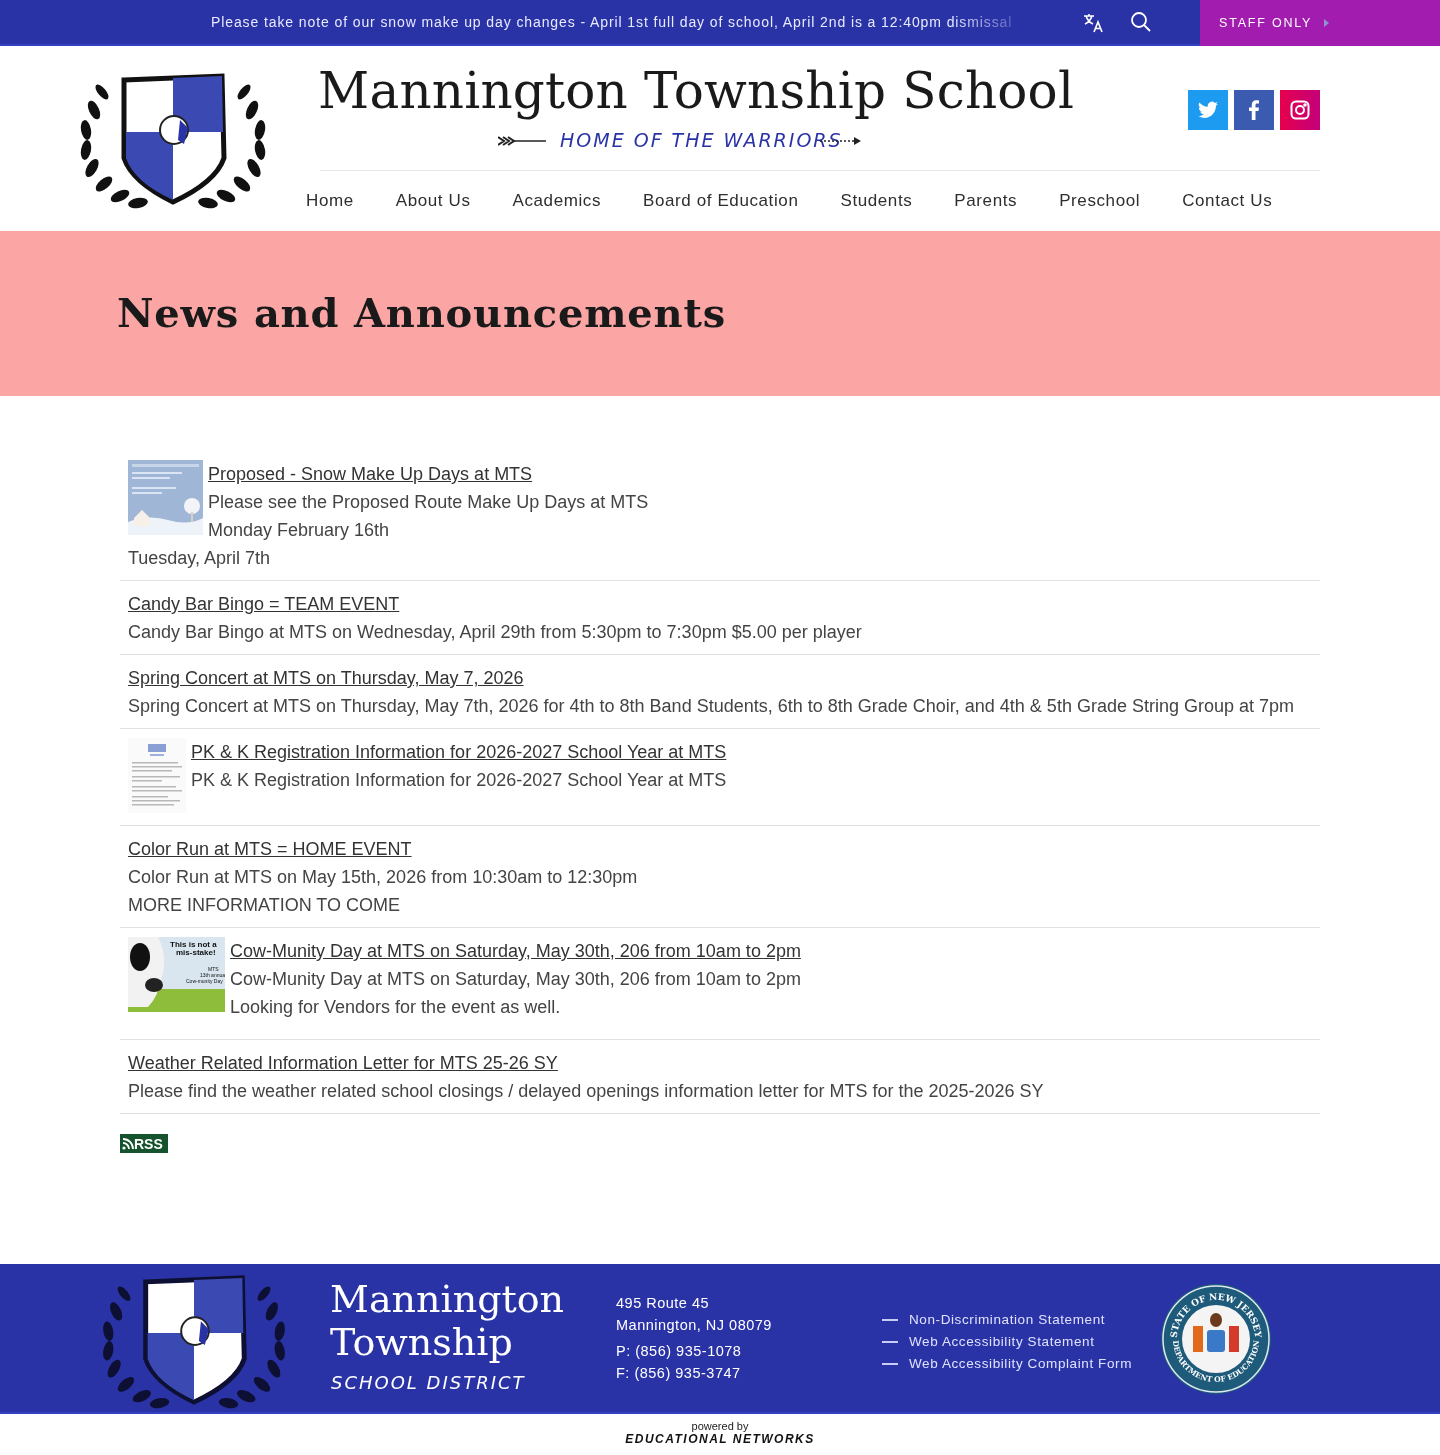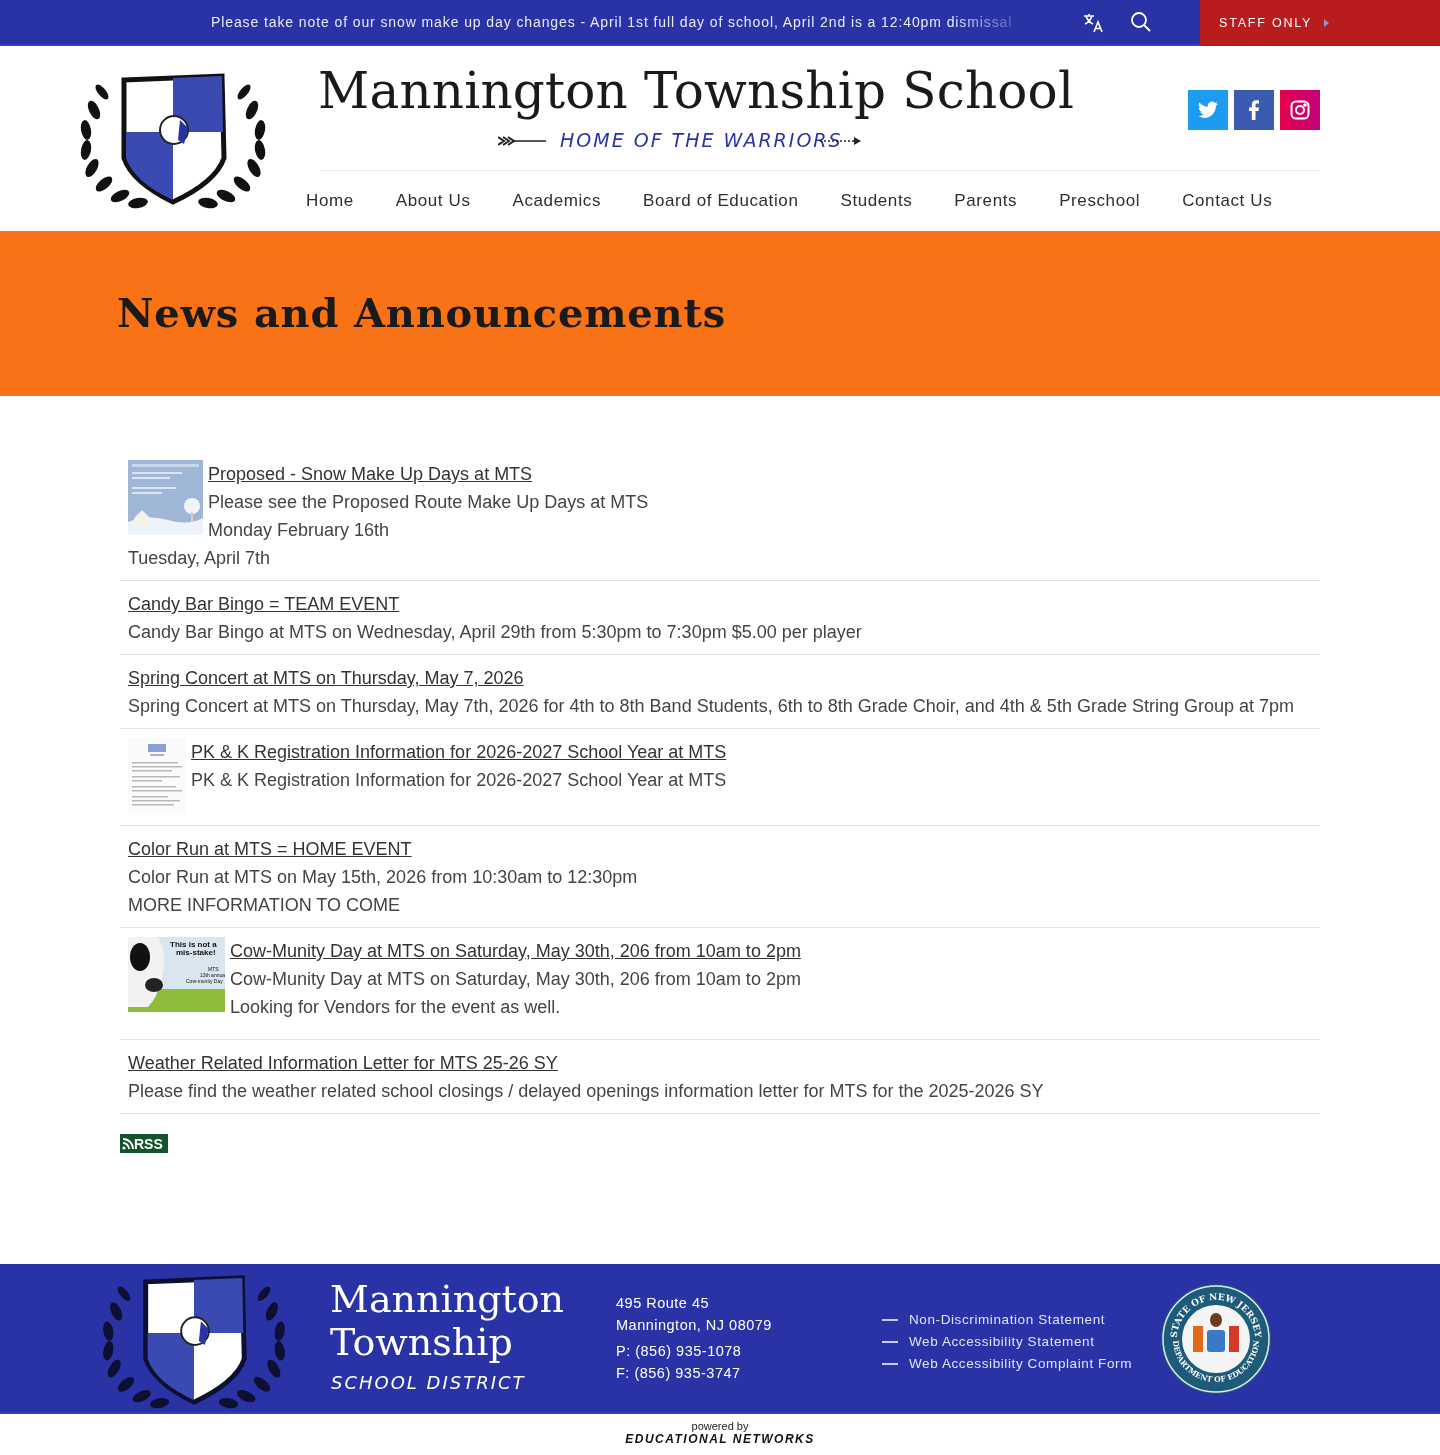--- a/index.html
+++ b/index.html
@@ -5,41 +5,41 @@
   * { box-sizing: border-box; margin: 0; padding: 0; }
   html, body { width: 1440px; background: #ffffff; }
   body { font-family: "Liberation Sans", sans-serif; color: #333; position: relative; height: 1455px; overflow: hidden; }
 
   
   .topbar { position: absolute; left: 0; top: 0; width: 1440px; height: 46px; background: #2a33a6; border-bottom: 2px solid #3340c4; }
   .alert-text { position: absolute; left: 211px; top: 14px; width: 822px; white-space: nowrap; overflow: hidden; color: #e8eaff; font-size: 14px; letter-spacing: 0.9px;
     -webkit-mask-image: linear-gradient(to right, #000 90%, transparent 100%); mask-image: linear-gradient(to right, #000 90%, transparent 100%); }
   .translate-icon { position: absolute; left: 1081px; top: 11px; width: 24px; height: 24px; color: #fff; }
   .search-icon { position: absolute; left: 1129px; top: 10px; width: 24px; height: 24px; }
-  .staff-btn { position: absolute; left: 1200px; top: 0; width: 240px; height: 46px; background: #b91c1c; color: #fff; font-size: 12.5px; letter-spacing: 1.8px; display: flex; align-items: center; padding-left: 19px; }
+  .staff-btn { position: absolute; left: 1200px; top: 0; width: 240px; height: 46px; background: #a21caf; color: #fff; font-size: 12.5px; letter-spacing: 1.8px; display: flex; align-items: center; padding-left: 19px; }
   .staff-btn .tri { margin-left: 12px; width: 0; height: 0; border-left: 5px solid #8f95cc; border-top: 4px solid transparent; border-bottom: 4px solid transparent; }
 
   
   .logo { position: absolute; left: 76px; top: 70px; width: 194px; height: 140px; }
   .school-title { position: absolute; left: 318px; top: 62px; font-family: "DejaVu Serif", serif; font-size: 50px; color: #1a1a1a; letter-spacing: 0.2px; white-space: nowrap; }
   .tagline-row { position: absolute; left: 498px; top: 128px; width: 366px; height: 26px; }
   .tagline { position: absolute; left: 62px; top: 1px; font-family: "DejaVu Sans", sans-serif; font-style: italic; color: #2a33a6; font-size: 19px; letter-spacing: 2px; white-space: nowrap; }
   .arrow-left { position: absolute; left: 0; top: 7px; }
   .arrow-right { position: absolute; left: 322px; top: 8px; }
   .header-divider { position: absolute; left: 320px; top: 170px; width: 1000px; height: 1px; background: #e6e6e6; }
   .social { position: absolute; top: 90px; width: 40px; height: 40px; display: flex; align-items: center; justify-content: center; }
   .social.tw { left: 1188px; background: #1d9bf0; }
   .social.fb { left: 1234px; background: #3b5bb0; }
   .social.ig { left: 1280px; background: linear-gradient(90deg, #e6004d, #c4007a); }
 
   .mainnav { position: absolute; left: 285px; top: 186px; display: flex; }
   .mainnav a { display: block; color: #2e2e2e; text-decoration: none; font-size: 17px; letter-spacing: 0.6px; padding: 0 21px; line-height: 30px; }
 
   
-  .title-band { position: absolute; left: 0; top: 231px; width: 1440px; height: 165px; background: #f97316; }
+  .title-band { position: absolute; left: 0; top: 231px; width: 1440px; height: 165px; background: #fca5a5; }
   .page-title { position: absolute; left: 117px; top: 58px; font-family: "DejaVu Serif", serif; font-size: 40px; color: #1a1a1a; letter-spacing: 0.8px; }
 
   
   .news-list { position: absolute; left: 120px; top: 460px; width: 1200px; }
   .news-item { border-bottom: 1px solid #e2e2e2; padding: 0 8px 8px 8px; font-size: 18px; line-height: 28px; color: #444; }
   .news-item + .news-item { padding-top: 9px; }
   .news-item a { color: #333; text-decoration: underline; }
   .thumb { float: left; margin-right: 5px; }
   .clear { clear: both; }
 

